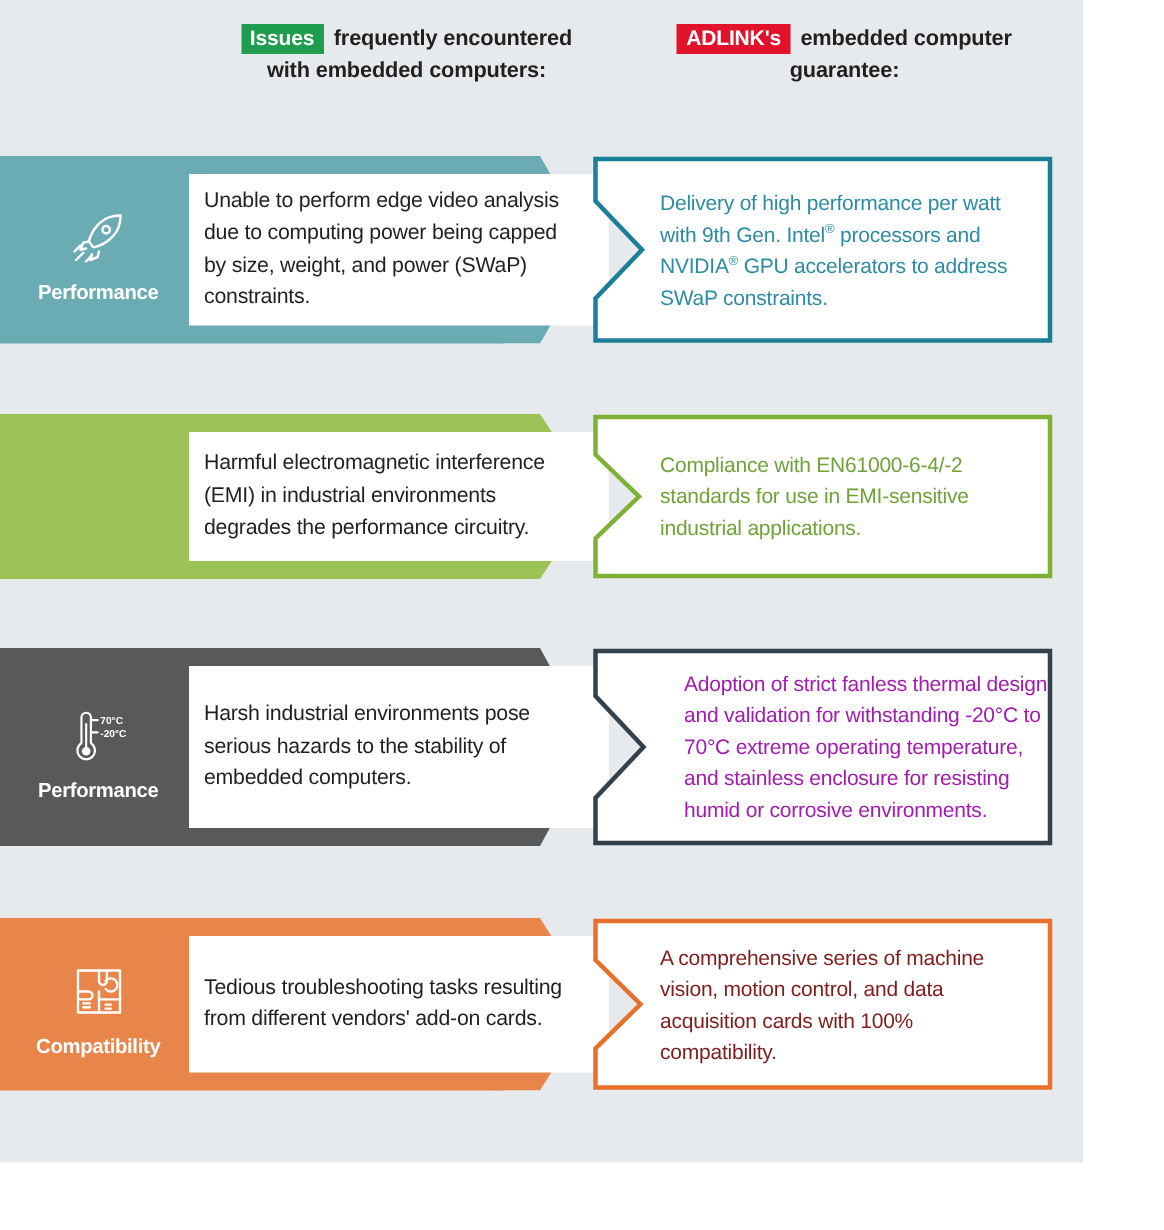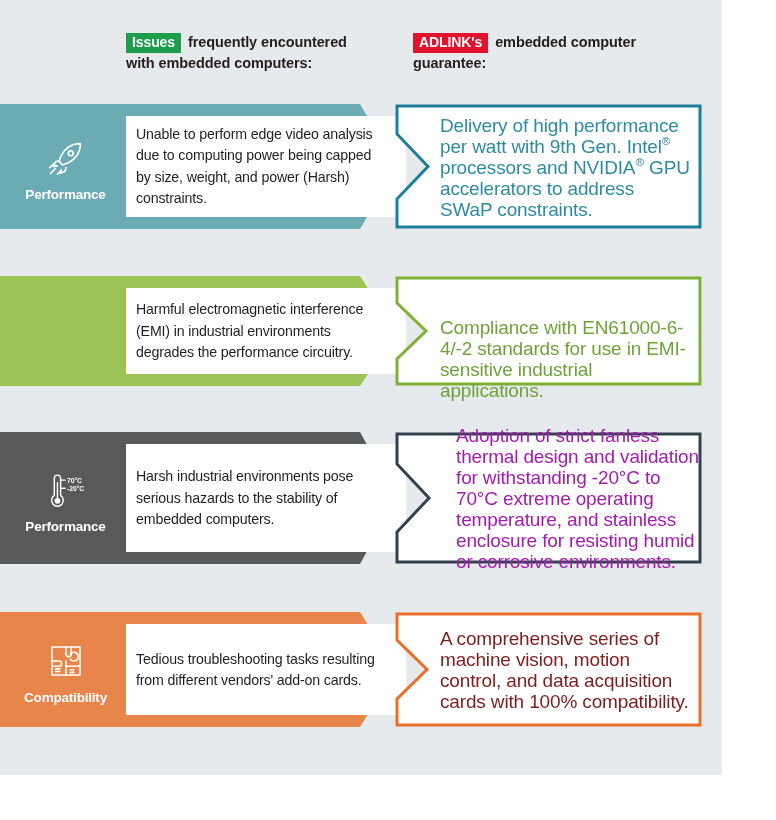--- a/index.html
+++ b/index.html
@@ -26,23 +26,24 @@
     top: 0;
     width: 722px;
     height: 775px;
     background: #e6eaec;
   }
 
   
   .header {
     position: absolute;
     left: 0;
-    top: 32px;
+    top: 16px;
     width: 730px;
     height: 52px;
+    text-align: center;
   }
   .hdr-col {
     position: absolute;
     top: 0;
   }
   .hdr-col.left  { left: 126px; width: 290px; }
   .hdr-col.right { left: 413px; width: 300px; }
   .hdr-line {
     font-size: 14.5px;
     font-weight: bold;
@@ -147,21 +148,21 @@
     left: 0; top: 0;
     width: 100%; height: 100%;
     display: block;
   }
   .answer-text {
     position: absolute;
     left: 45px;
     top: 50%;
     transform: translateY(-50%);
     width: 250px;
-    font-size: 19px;
+    font-size: 14px;
     line-height: 21px;
     letter-spacing: -0.15px;
   }
 
   sup { font-size: 0.62em; vertical-align: super; line-height: 0; }
 </style>
 </head>
 <body>
 
 <div class="page">
@@ -195,21 +196,21 @@
           <path d="M20 31c-2-2-3-4-3-4 2-8 8-15 15-17 4-1 7-1 7-1s0 3-1 7c-2 7-9 13-17 15z"></path>
           <circle cx="29" cy="19" r="2.6"></circle>
           <path d="M17 27l-4 1-2 5 4-1"></path>
           <path d="M24 34l-1 4-5 2 1-4"></path>
           <path d="M13 35l-5 5M11 30l-4 4M19 37l-4 4"></path>
         </svg>
       </div>
       <div class="icon-label">Performance</div>
     </div>
     <div class="issue-card">
-      <div class="issue-text">Unable to perform edge video analysis due to computing power being capped by size, weight, and power (Harsh) constraints.</div>
+      <div class="issue-text">Unable to perform edge video analysis due to computing power being capped by size, weight, and power (SWaP) constraints.</div>
     </div>
     <div class="answer-card">
       <svg class="frame" viewBox="0 0 307 125" preserveAspectRatio="none" aria-hidden="true">
         <path d="M2,2 H305 V123 H2 V95 L33,62.5 L2,30 Z" fill="#ffffff" stroke="#1b7f99" stroke-width="3"></path>
       </svg>
       <div class="answer-text" style="color:#2d8ca3;">
         <span>Delivery of high performance per watt with 9th Gen. Intel</span><sup>®</sup><span> processors and NVIDIA</span><sup>®</sup><span> GPU accelerators to address SWaP constraints.</span>
       </div>
     </div>
   </div>
@@ -221,21 +222,21 @@
         <polygon points="0,0 30,0 66,55 30,110 0,110" fill="#9cc355"></polygon>
       </svg>
     </div>
     <div class="issue-card">
       <div class="issue-text">Harmful electromagnetic interference (EMI) in industrial environments degrades the performance circuitry.</div>
     </div>
     <div class="answer-card">
       <svg class="frame" viewBox="0 0 307 110" preserveAspectRatio="none" aria-hidden="true">
         <path d="M2,2 H305 V108 H2 V83 L31,55 L2,27 Z" fill="#ffffff" stroke="#7fb135" stroke-width="3"></path>
       </svg>
-      <div class="answer-text" style="color:#6fa33a;margin-top:28px;">Compliance with EN61000-6-4/-2 standards for use in EMI-sensitive industrial applications.</div>
+      <div class="answer-text" style="color:#6fa33a;">Compliance with EN61000-6-4/-2 standards for use in EMI-sensitive industrial applications.</div>
     </div>
   </div>
 
   <div class="row" id="row-reliability" style="top:432px;height:132px;">
     <div class="band" style="background:#58595b;width:336px;"></div>
     <div class="band-point">
       <svg viewBox="0 0 72 132" preserveAspectRatio="none" aria-hidden="true">
         <polygon points="0,0 30,0 66,66 30,132 0,132" fill="#58595b"></polygon>
       </svg>
     </div>

